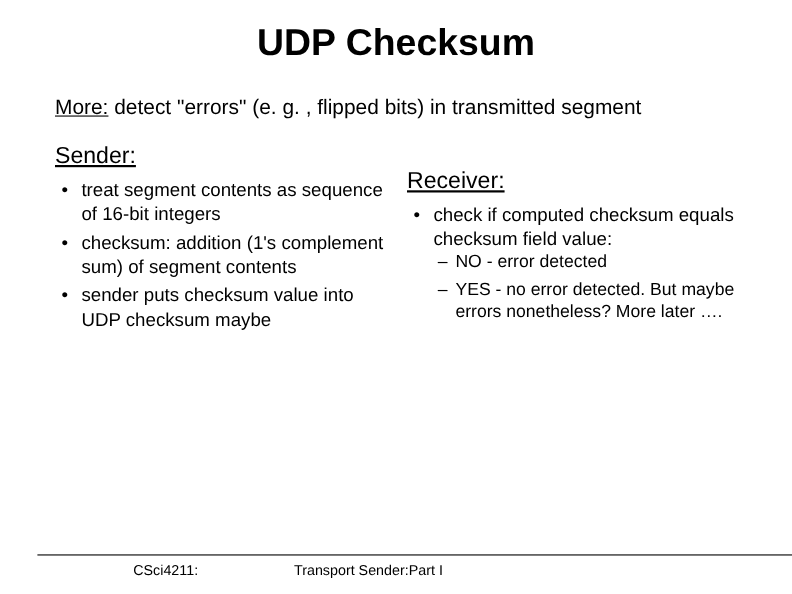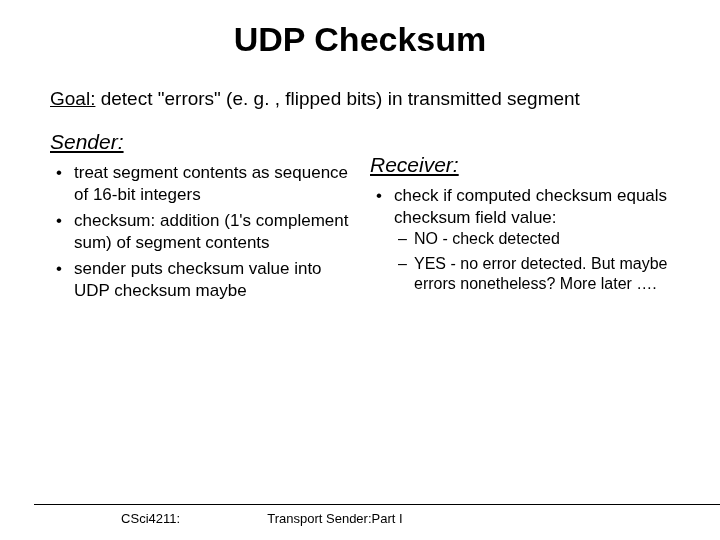--- a/index.html
+++ b/index.html
@@ -32,21 +32,20 @@
       gap: 10px;
       padding-left: 10px;
     }
     .col {
       flex: 1;
     }
     .col-heading {
       font-size: 21px;
       text-decoration: underline;
       margin-bottom: 8px;
-      font-style: italic;
     }
     .col.receiver .col-heading {
       margin-top: 23px;
     }
     ul {
       list-style: none;
       font-size: 17px;
       line-height: 1.3;
     }
     ul > li {
@@ -88,39 +87,39 @@
     .footer-left { flex: 0 0 34%; text-align: center; }
     .footer-center { flex: 0 0 42%; text-align: left; }
     .footer-right { flex: 1; text-align: right; padding-right: 10px; }
   </style>
 </head>
 <body>
 
 <h1>UDP Checksum</h1>
 
 <p class="goal-line">
-  <span class="goal-label">Goal:</span><span> detect "errors" (e. g. , flipped bits) in transmitted segment</span>
+  <span class="goal-label">More:</span><span> detect "errors" (e. g. , flipped bits) in transmitted segment</span>
 </p>
 
 <div class="columns">
   <div class="col sender">
     <div class="col-heading">Sender:</div>
     <ul>
       <li>treat segment contents as sequence of 16-bit integers</li>
       <li>checksum: addition (1's complement sum) of segment contents</li>
       <li>sender puts checksum value into UDP checksum maybe</li>
     </ul>
   </div>
   <div class="col receiver">
     <div class="col-heading">Receiver:</div>
     <ul>
       <li>
         <span>check if computed checksum equals checksum field value:</span>
         <ul>
-          <li>NO - check detected</li>
+          <li>NO - error detected</li>
           <li>YES - no error detected. But maybe errors nonetheless? More later ….</li>
         </ul>
       </li>
     </ul>
   </div>
 </div>
 
 <div class="footer">
   <hr>
   <div class="footer-row">

